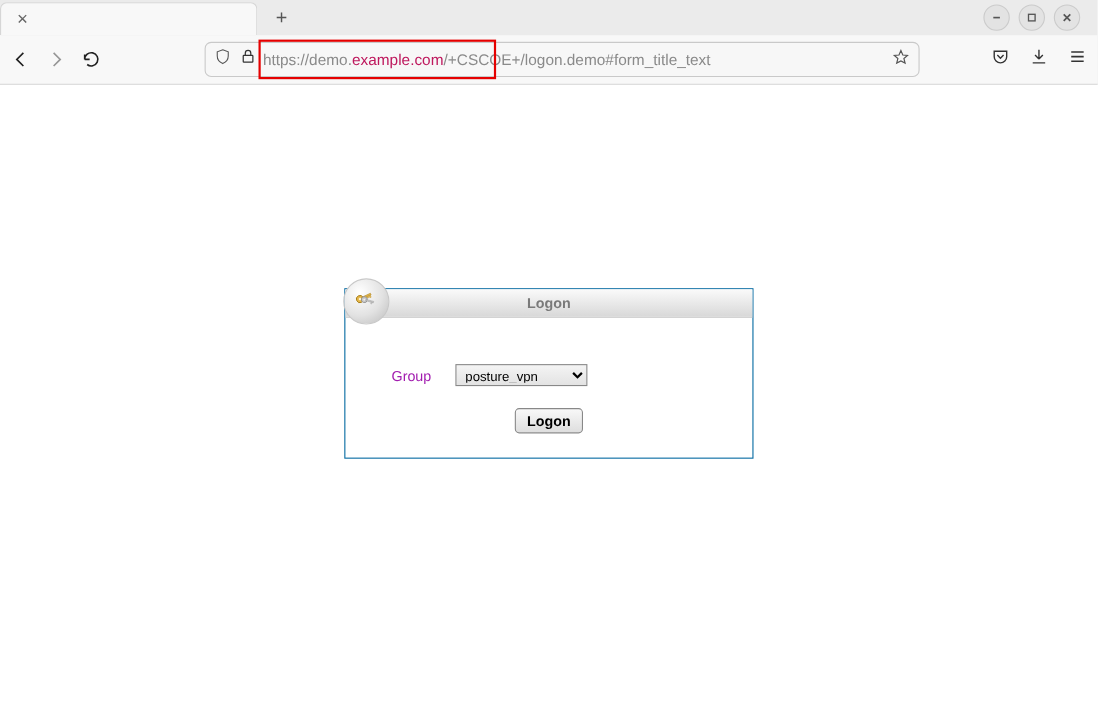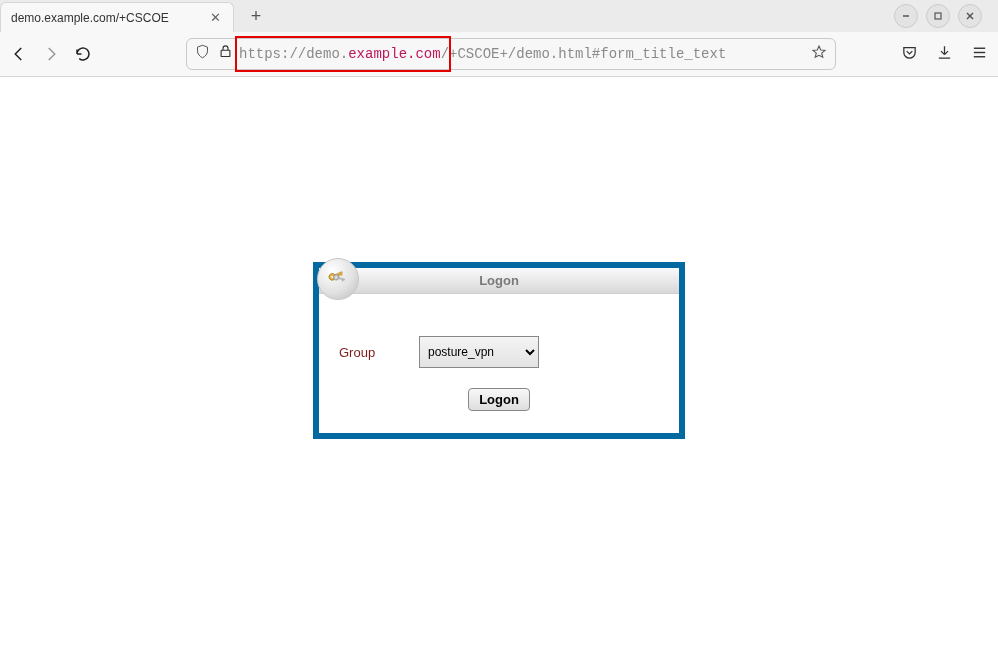--- a/index.html
+++ b/index.html
@@ -93,21 +93,20 @@
     flex: 0 0 650px;
     margin-left: 80px;
     display: flex;
     align-items: center;
     border: 1px solid #c9c9c9;
     border-radius: 6px;
     background: #f7f7f7;
     height: 32px;
     padding: 0 8px;
     position: relative;
-    font-family: Liberation Mono, monospace;
   }
   .addr-pre-icons {
     display: flex;
     gap: 8px;
     align-items: center;
     padding-right: 6px;
   }
   .url {
     display: flex;
     align-items: baseline;
@@ -134,21 +133,21 @@
     color: #333;
   }
   
   .page-area {
     padding-top: 185px;
     display: flex;
     justify-content: center;
   }
   .login-card {
     width: 372px;
-    border: 6px solid #0369a1;
+    border: 1px solid #0369a1;
     position: relative;
   }
   .card-header {
     height: 26px;
     background: linear-gradient(#fafafa, #d8d8d8);
     border-bottom: 1px solid #cfcfcf;
     color: #7a7a7a;
     font-size: 13px;
     font-weight: bold;
     display: flex;
@@ -173,29 +172,29 @@
     padding: 42px 20px 22px 20px;
   }
   .form-row {
     display: flex;
     align-items: center;
     margin-bottom: 6px;
   }
   .form-row label {
     width: 80px;
     font-size: 13px;
-    color: #7f1d1d;
-    text-align: left;
+    color: #a21caf;
+    text-align: center;
   }
   .form-row select, .form-row input {
     font-size: 12px;
     padding: 2px 4px;
     border: 1px solid #888;
     background: #fff;
-    height: 32px;
+    height: 20px;
   }
   .form-row select {
     width: 120px;
     background: linear-gradient(#f4f4f4,#e3e3e3);
   }
   .form-row input {
     width: 200px;
   }
   .btn-row {
     text-align: center;
@@ -210,21 +209,20 @@
     background: linear-gradient(#f8f8f8,#dedede);
     cursor: pointer;
   }
 </style>
 </head>
 <body>
 
 <div class="chrome-top">
   <div class="tab-strip">
     <div class="tab">
-      <span class="title">demo.example.com/+CSCOE</span>
       <span class="close">✕</span>
     </div>
     <div class="newtab">+</div>
     <div class="win-controls">
       <div class="win-btn">
         <svg width="10" height="10" viewBox="0 0 10 10">
             <line x1="2" y1="5" x2="8" y2="5" stroke="#555" stroke-width="1.5"></line>
           </svg>
       </div>
       <div class="win-btn">
@@ -268,21 +266,21 @@
         <span>
           <svg width="15" height="15" viewBox="0 0 24 24">
               <rect x="5" y="10" width="14" height="10" rx="1" fill="none" stroke="#333" stroke-width="1.8"></rect>
               <path d="M8 10V7a4 4 0 0 1 8 0v3" fill="none" stroke="#333" stroke-width="1.8"></path>
             </svg>
         </span>
       </div>
       <span class="url">
         <span>https://demo.</span>
           <span class="domain">example.com</span>
-          <span>/+CSCOE+/demo.html#form_title_text</span>
+          <span>/+CSCOE+/logon.demo#form_title_text</span>
       </span>
       <span class="star-icon">
         <svg width="16" height="16" viewBox="0 0 24 24">
             <path d="M12 3l2.6 6 6.4.5-4.9 4.3 1.6 6.2L12 17l-5.7 3 1.6-6.2L3 9.5 9.4 9 12 3z" fill="none" stroke="#555" stroke-width="1.6"></path>
           </svg>
       </span>
       <div class="highlight-box" style="left:48px; top:-3px; width:216px; height:36px;"></div>
     </div>
 
     <div class="toolbar-right">

